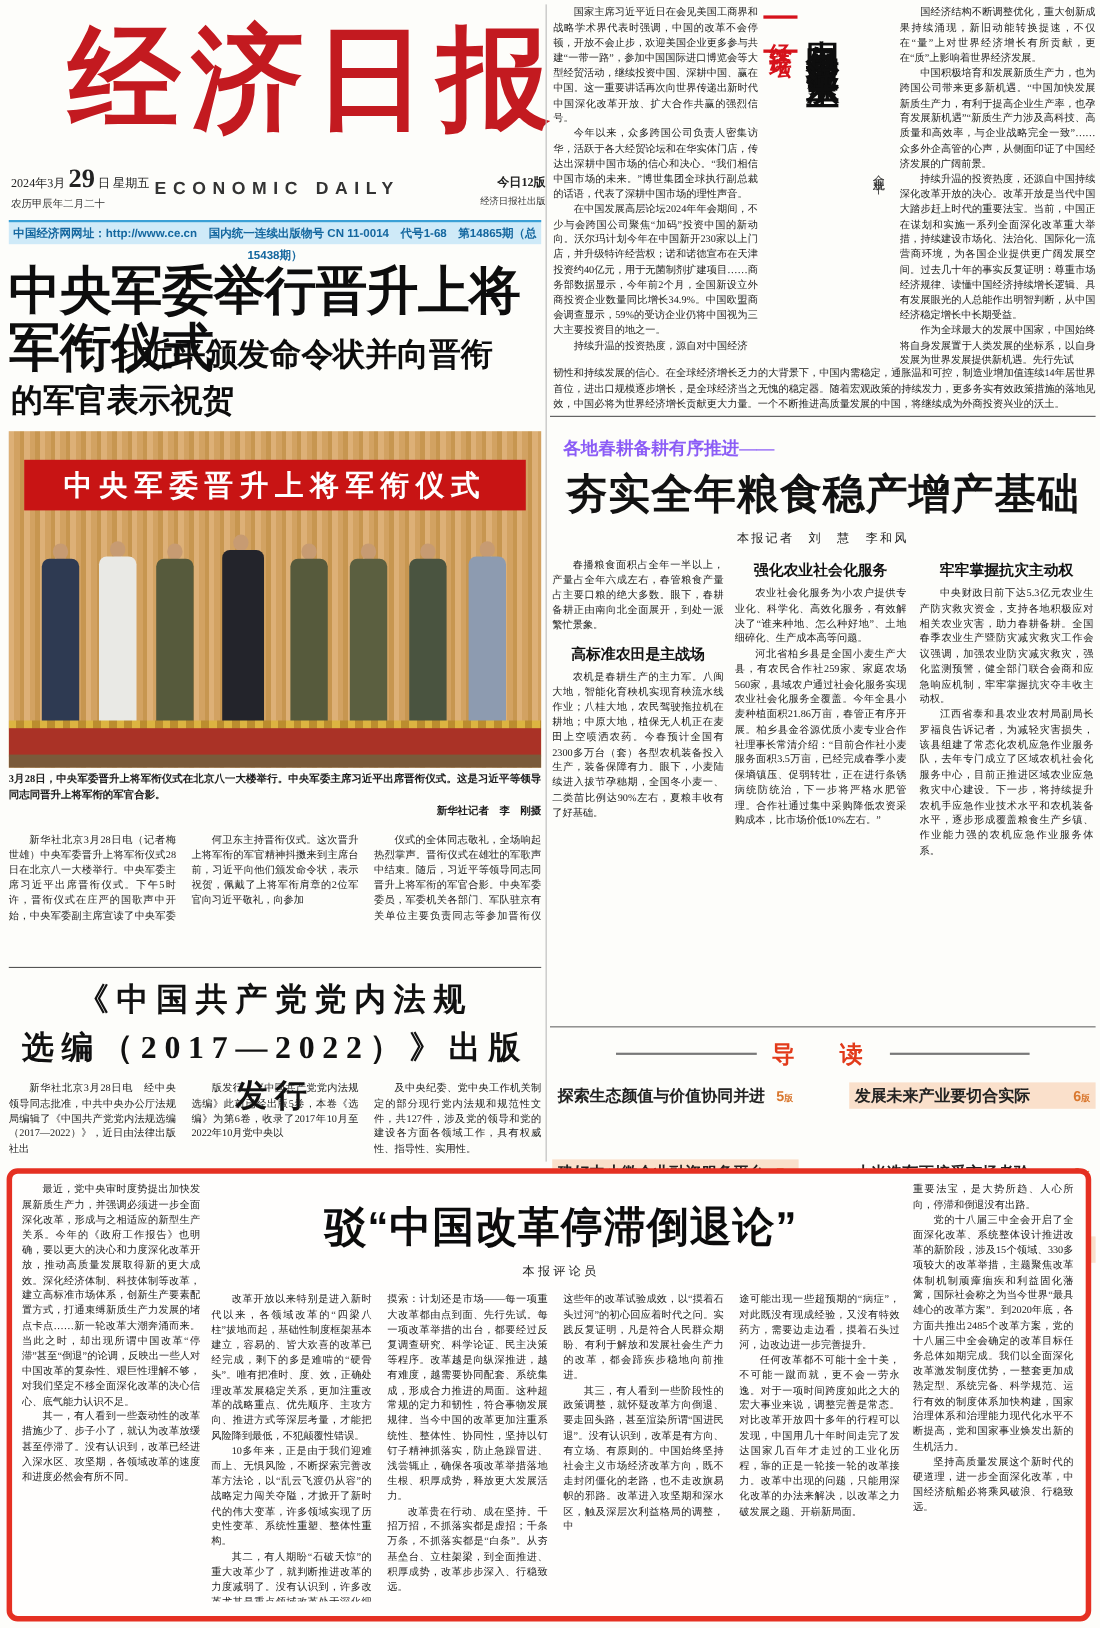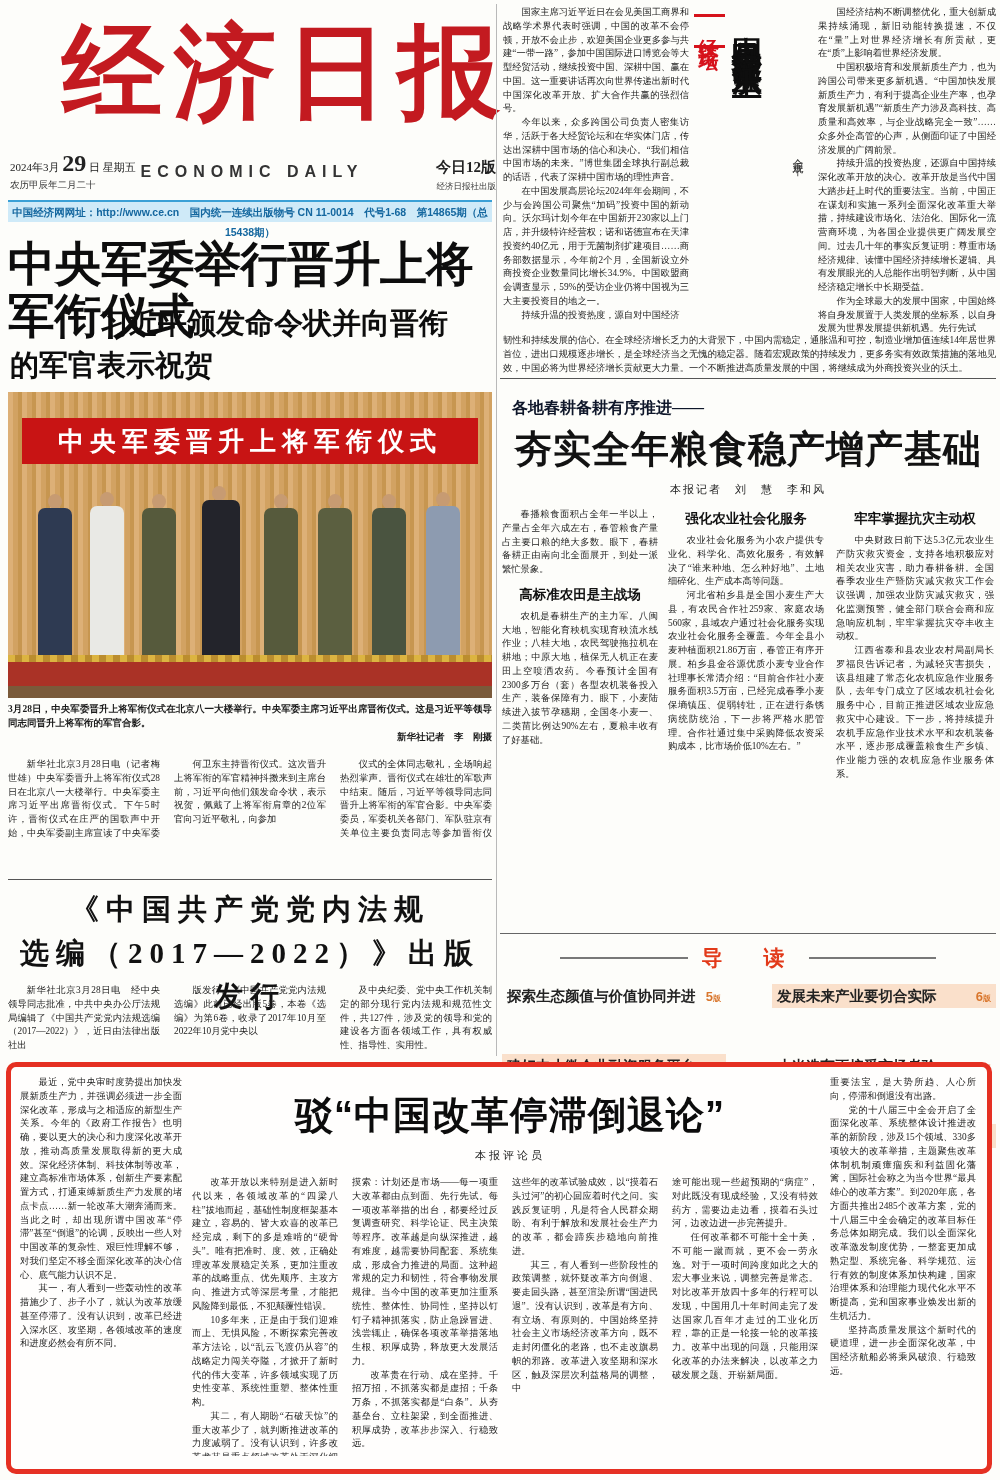--- a/index.html
+++ b/index.html
@@ -9,21 +9,21 @@
   .t{margin:0;text-indent:2em;text-align:justify;font-size:9.3px;line-height:1.48;color:#1c1c1c;}
   .colbox{overflow:hidden;}
   .hrule{border-top:1.6px solid #555;height:0;}
   .vrule{border-left:1px solid #b9b9b9;width:0;}
   
   .logo{font-family:"Liberation Serif",serif;font-weight:900;color:#c31a20;font-size:102px;letter-spacing:10px;line-height:1;}
   .logo-en{font-family:"Liberation Sans",sans-serif;font-weight:700;color:#333;font-size:16px;letter-spacing:6px;}
   .dateline{font-size:11px;color:#222;}
   .dateday{font-size:24px;font-weight:700;}
   .lunar{font-size:9.5px;color:#333;margin-top:2px;}
-  .edition{font-size:15px;font-weight:700;color:#222;text-align:right;}
+  .edition{font-size:11px;font-weight:700;color:#222;text-align:right;}
   .publisher{font-size:8.5px;color:#333;text-align:right;margin-top:4px;}
   .infobar{background:#cfeaf8;border-top:2px solid #3aa0d6;color:#14679f;font-weight:700;
            font-size:10.5px;line-height:20px;text-align:center;font-family:"Liberation Sans",sans-serif;}
   
   .h1{font-family:"Liberation Sans",sans-serif;font-weight:900;color:#0d0d0d;font-size:47px;letter-spacing:-.5px;line-height:1.1;}
   .h1sub{font-family:"Liberation Sans",sans-serif;font-weight:800;color:#0d0d0d;font-size:29px;line-height:1.1;}
   .photo{background:repeating-linear-gradient(90deg,#ddb077 0 5px,#d2a262 5px 10px,#c79650 10px 14px);overflow:hidden;}
   .banner{position:absolute;left:14px;right:14px;top:26px;height:46px;background:#c81414;color:#fff;
           font-family:"Liberation Sans",sans-serif;font-weight:700;font-size:26px;letter-spacing:6px;
           text-align:center;line-height:46px;white-space:nowrap;}
@@ -46,21 +46,21 @@
   .credit{font-size:9.5px;font-weight:700;text-align:right;}
   
   .h2book{font-weight:700;font-size:29px;letter-spacing:7px;line-height:1.5;text-align:center;color:#111;}
   
   .vtext{writing-mode:vertical-rl;text-orientation:upright;}
   .forum-label{color:#d6121b;font-family:"Liberation Sans",sans-serif;font-weight:900;font-size:20px;
                letter-spacing:4px;border-top:3px solid #d6121b;border-bottom:3px solid #d6121b;padding:6px 2px;}
   .forum-head{font-family:"Liberation Sans",sans-serif;font-weight:900;font-size:30px;letter-spacing:3px;color:#0e0e0e;}
   .forum-author{font-size:11px;color:#333;letter-spacing:4px;}
   
-  .kicker{font-size:16px;font-weight:700;color:#0f172a;}
+  .kicker{font-size:16px;font-weight:700;color:#8b5cf6;}
   .h2grain{font-weight:900;font-size:38px;letter-spacing:1px;text-align:center;color:#121212;}
   .byline{font-size:11px;text-align:center;color:#222;letter-spacing:2px;}
   .subhead{font-family:"Liberation Sans",sans-serif;font-weight:800;font-size:13.5px;text-align:center;color:#111;margin:9px 0 6px;}
   
   .daodu-title-row{display:flex;align-items:center;gap:14px;}
   .daodu-line{flex:1;border-top:2.5px solid #787878;height:0;}
   .daodu-title{color:#e23a1a;font-family:"Liberation Sans",sans-serif;font-weight:900;font-size:21px;letter-spacing:10px;white-space:nowrap;}
   .daodu-grid{display:grid;grid-template-columns:1fr 1fr;column-gap:8px;row-gap:4px;gap:46px;}
   .daodu-item{display:flex;justify-content:space-between;align-items:center;height:24px;padding:0 5px;
               font-family:"Liberation Sans",sans-serif;font-weight:700;font-size:14.5px;color:#222;white-space:nowrap;}

